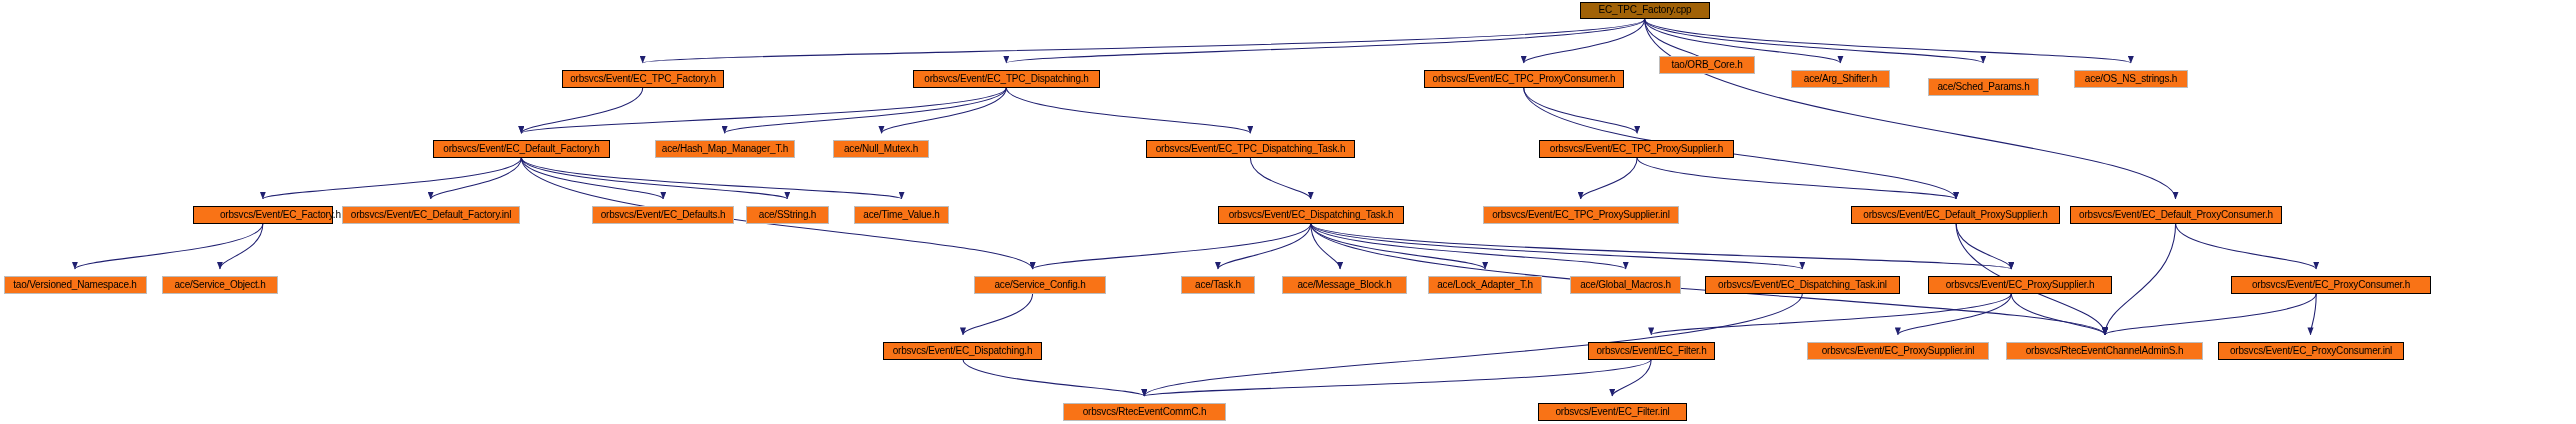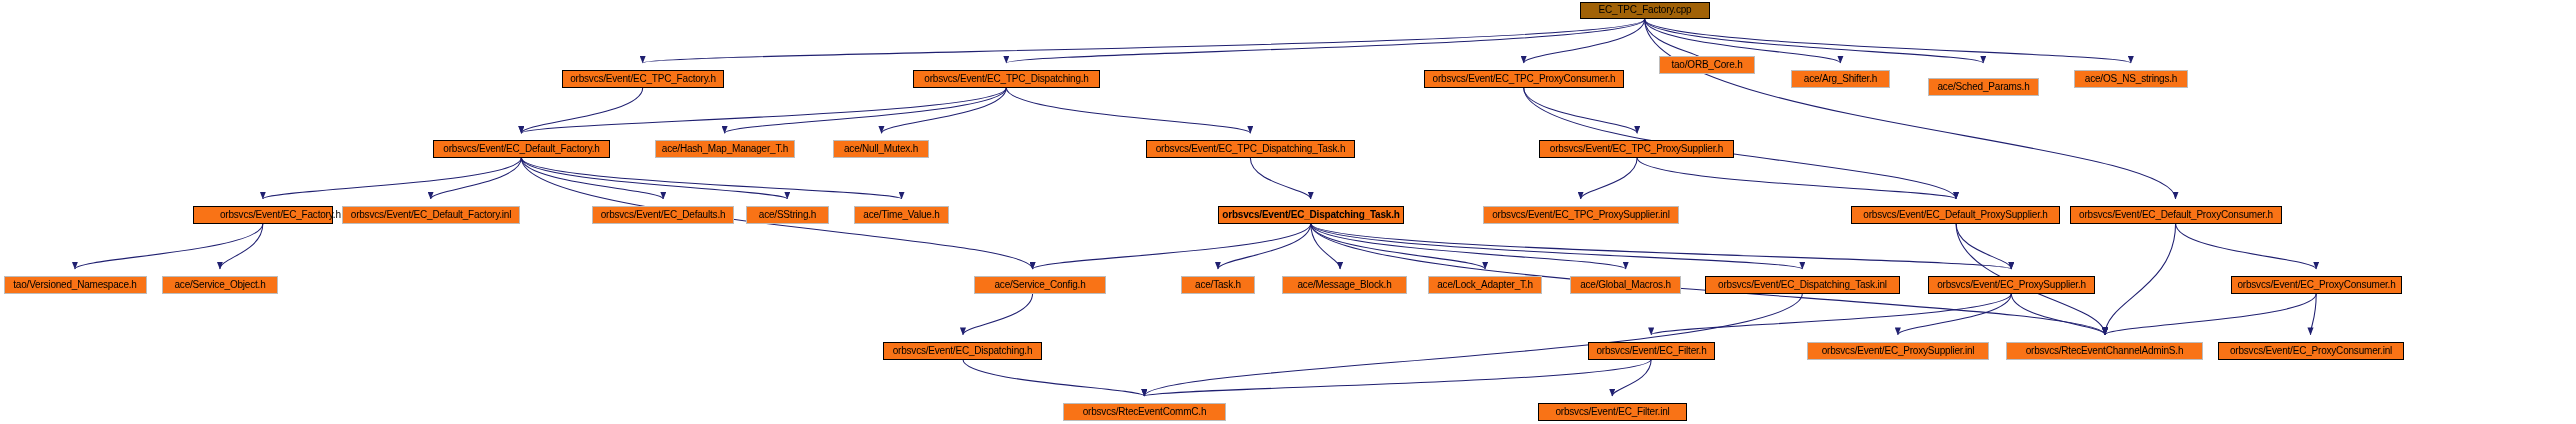--- a/index.html
+++ b/index.html
@@ -157,21 +157,21 @@
       </div>
       <div class="node" style="left: 592px; top: 206px; width: 142px;">
         <span>orbsvcs/Event/EC_Defaults.h</span>
       </div>
       <div class="node" style="left: 746px; top: 206px; width: 83px;">
         <span>ace/SString.h</span>
       </div>
       <div class="node" style="left: 854px; top: 206px; width: 95px;">
         <span>ace/Time_Value.h</span>
       </div>
-      <div class="node bold" style="left: 1218px; top: 206px; width: 186px; font-weight: bold;">
+      <div class="node bold" style="left: 1218px; top: 206px; width: 186px;">
         <span>orbsvcs/Event/EC_Dispatching_Task.h</span>
       </div>
       <div class="node" style="left: 1483px; top: 206px; width: 196px;">
         <span>orbsvcs/Event/EC_TPC_ProxySupplier.inl</span>
       </div>
       <div class="node bold" style="left: 1851px; top: 206px; width: 209px;">
         <span>orbsvcs/Event/EC_Default_ProxySupplier.h</span>
       </div>
       <div class="node bold" style="left: 2070px; top: 206px; width: 212px;">
         <span>orbsvcs/Event/EC_Default_ProxyConsumer.h</span>
@@ -193,24 +193,24 @@
       </div>
       <div class="node" style="left: 1428px; top: 276px; width: 114px;">
         <span>ace/Lock_Adapter_T.h</span>
       </div>
       <div class="node" style="left: 1570px; top: 276px; width: 111px;">
         <span>ace/Global_Macros.h</span>
       </div>
       <div class="node bold" style="left: 1705px; top: 276px; width: 195px;">
         <span>orbsvcs/Event/EC_Dispatching_Task.inl</span>
       </div>
-      <div class="node bold" style="left: 1928px; top: 276px; width: 167px;">
+      <div class="node bold" style="left: 1928px; top: 276px; width: 184px;">
         <span>orbsvcs/Event/EC_ProxySupplier.h</span>
       </div>
-      <div class="node bold" style="left: 2231px; top: 276px; width: 171px;">
+      <div class="node bold" style="left: 2231px; top: 276px; width: 200px;">
         <span>orbsvcs/Event/EC_ProxyConsumer.h</span>
       </div>
       <div class="node bold" style="left: 883px; top: 342px; width: 159px;">
         <span>orbsvcs/Event/EC_Dispatching.h</span>
       </div>
       <div class="node bold" style="left: 1588px; top: 342px; width: 127px;">
         <span>orbsvcs/Event/EC_Filter.h</span>
       </div>
       <div class="node" style="left: 1807px; top: 342px; width: 182px;">
         <span>orbsvcs/Event/EC_ProxySupplier.inl</span>

